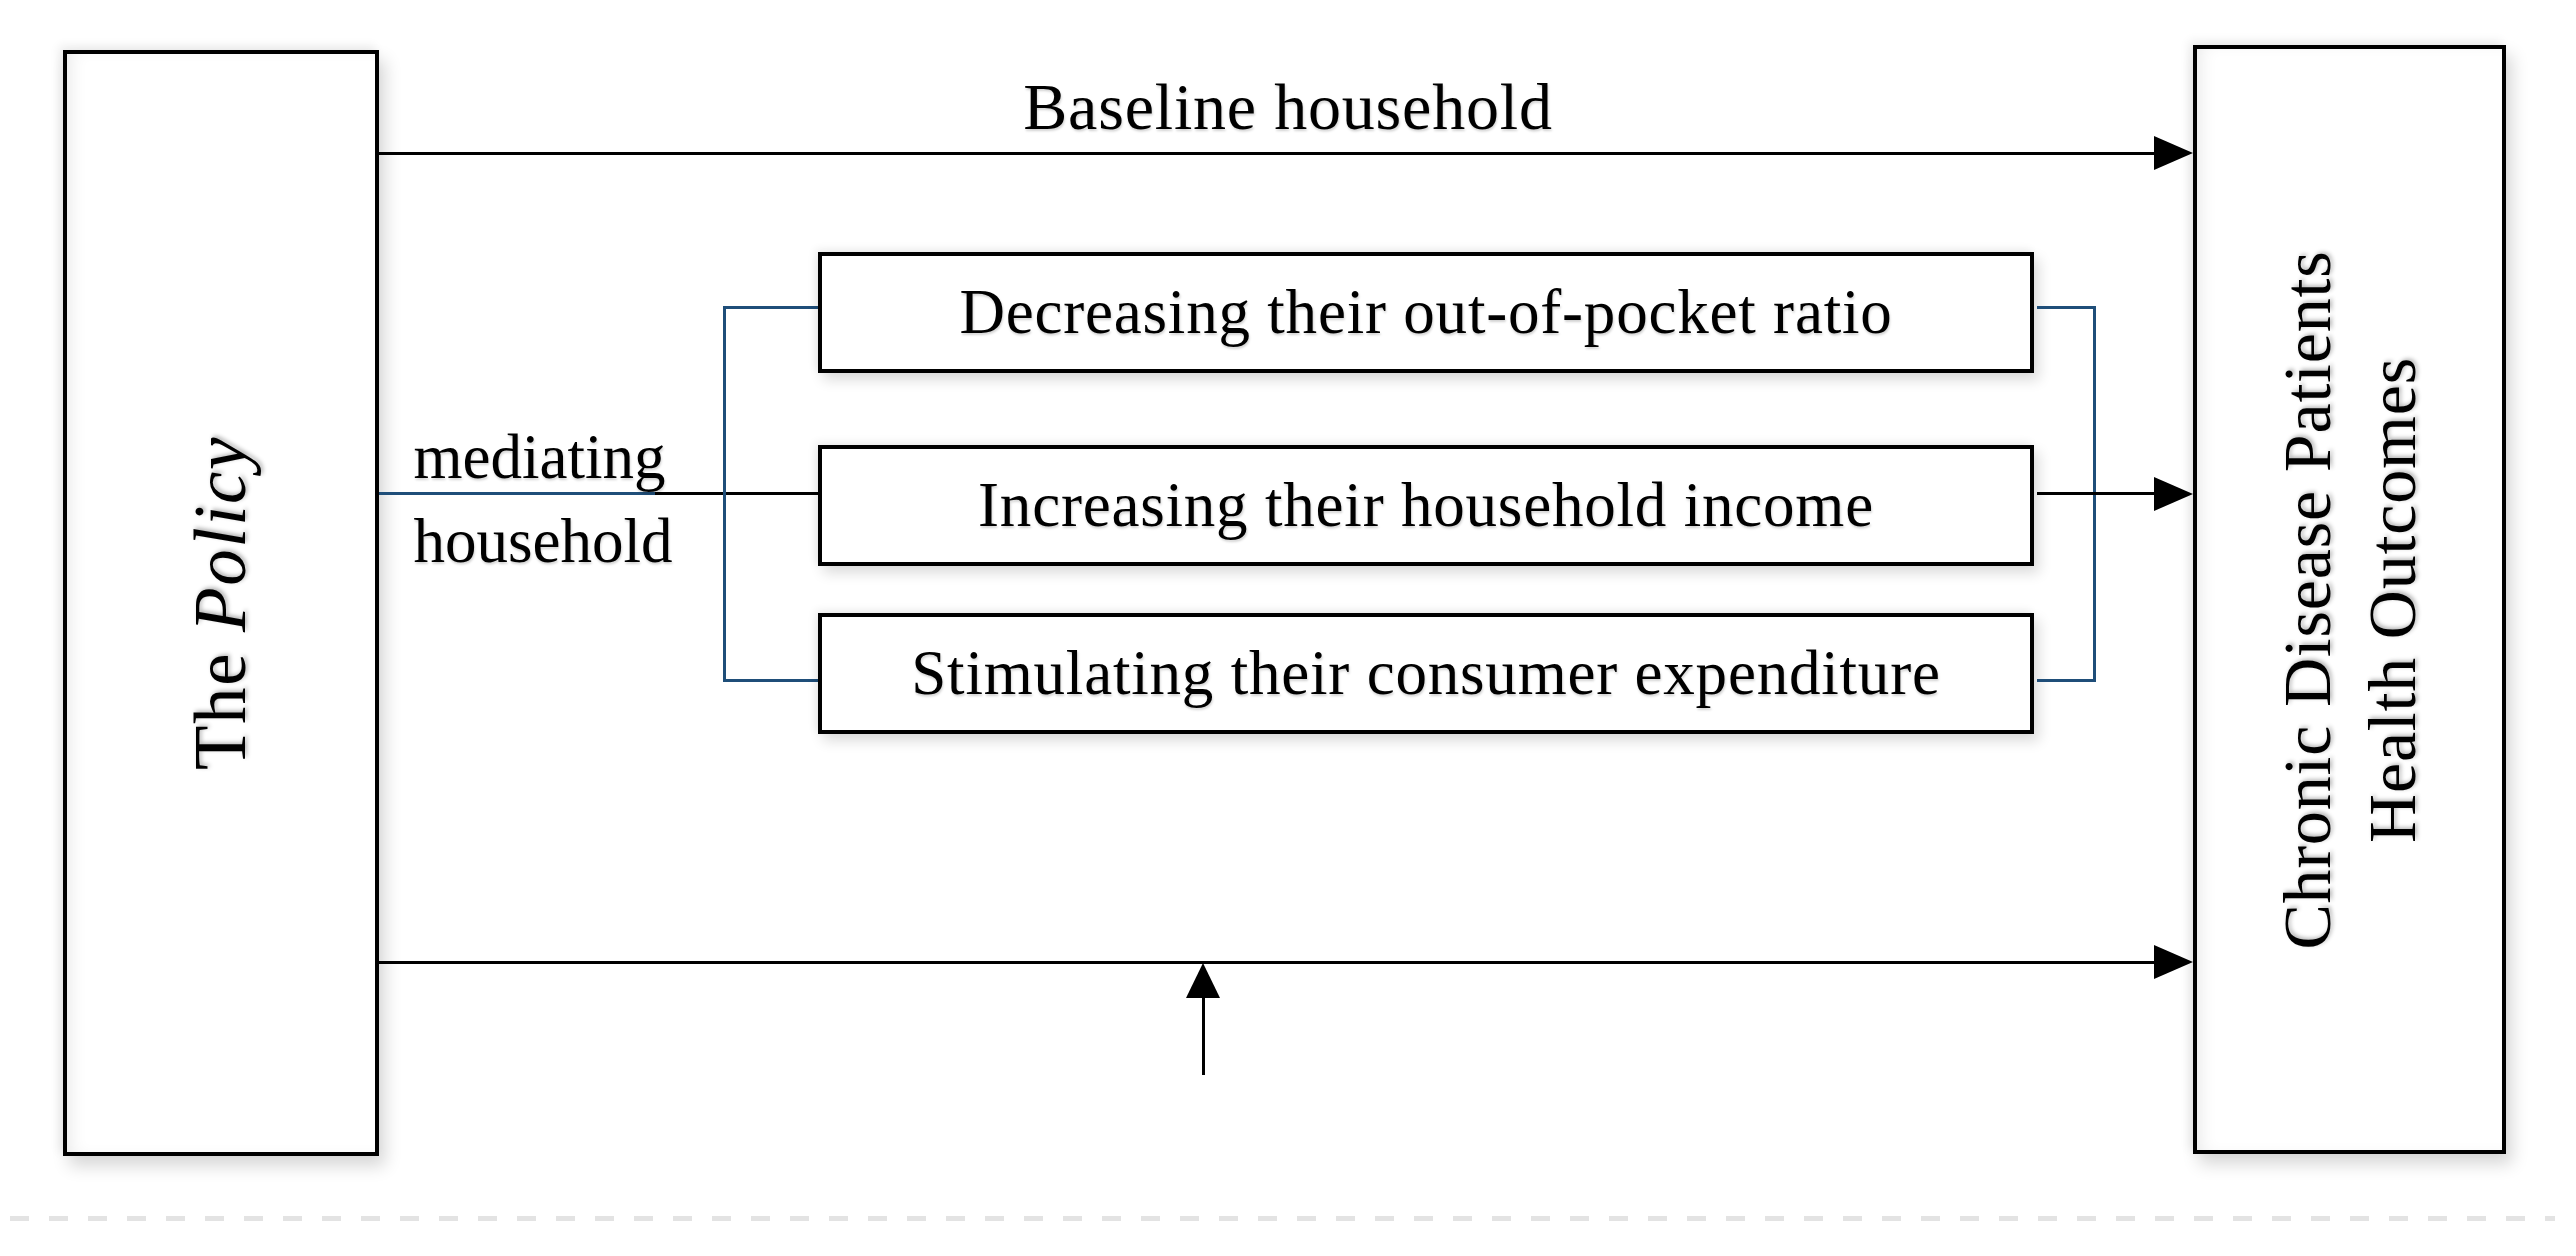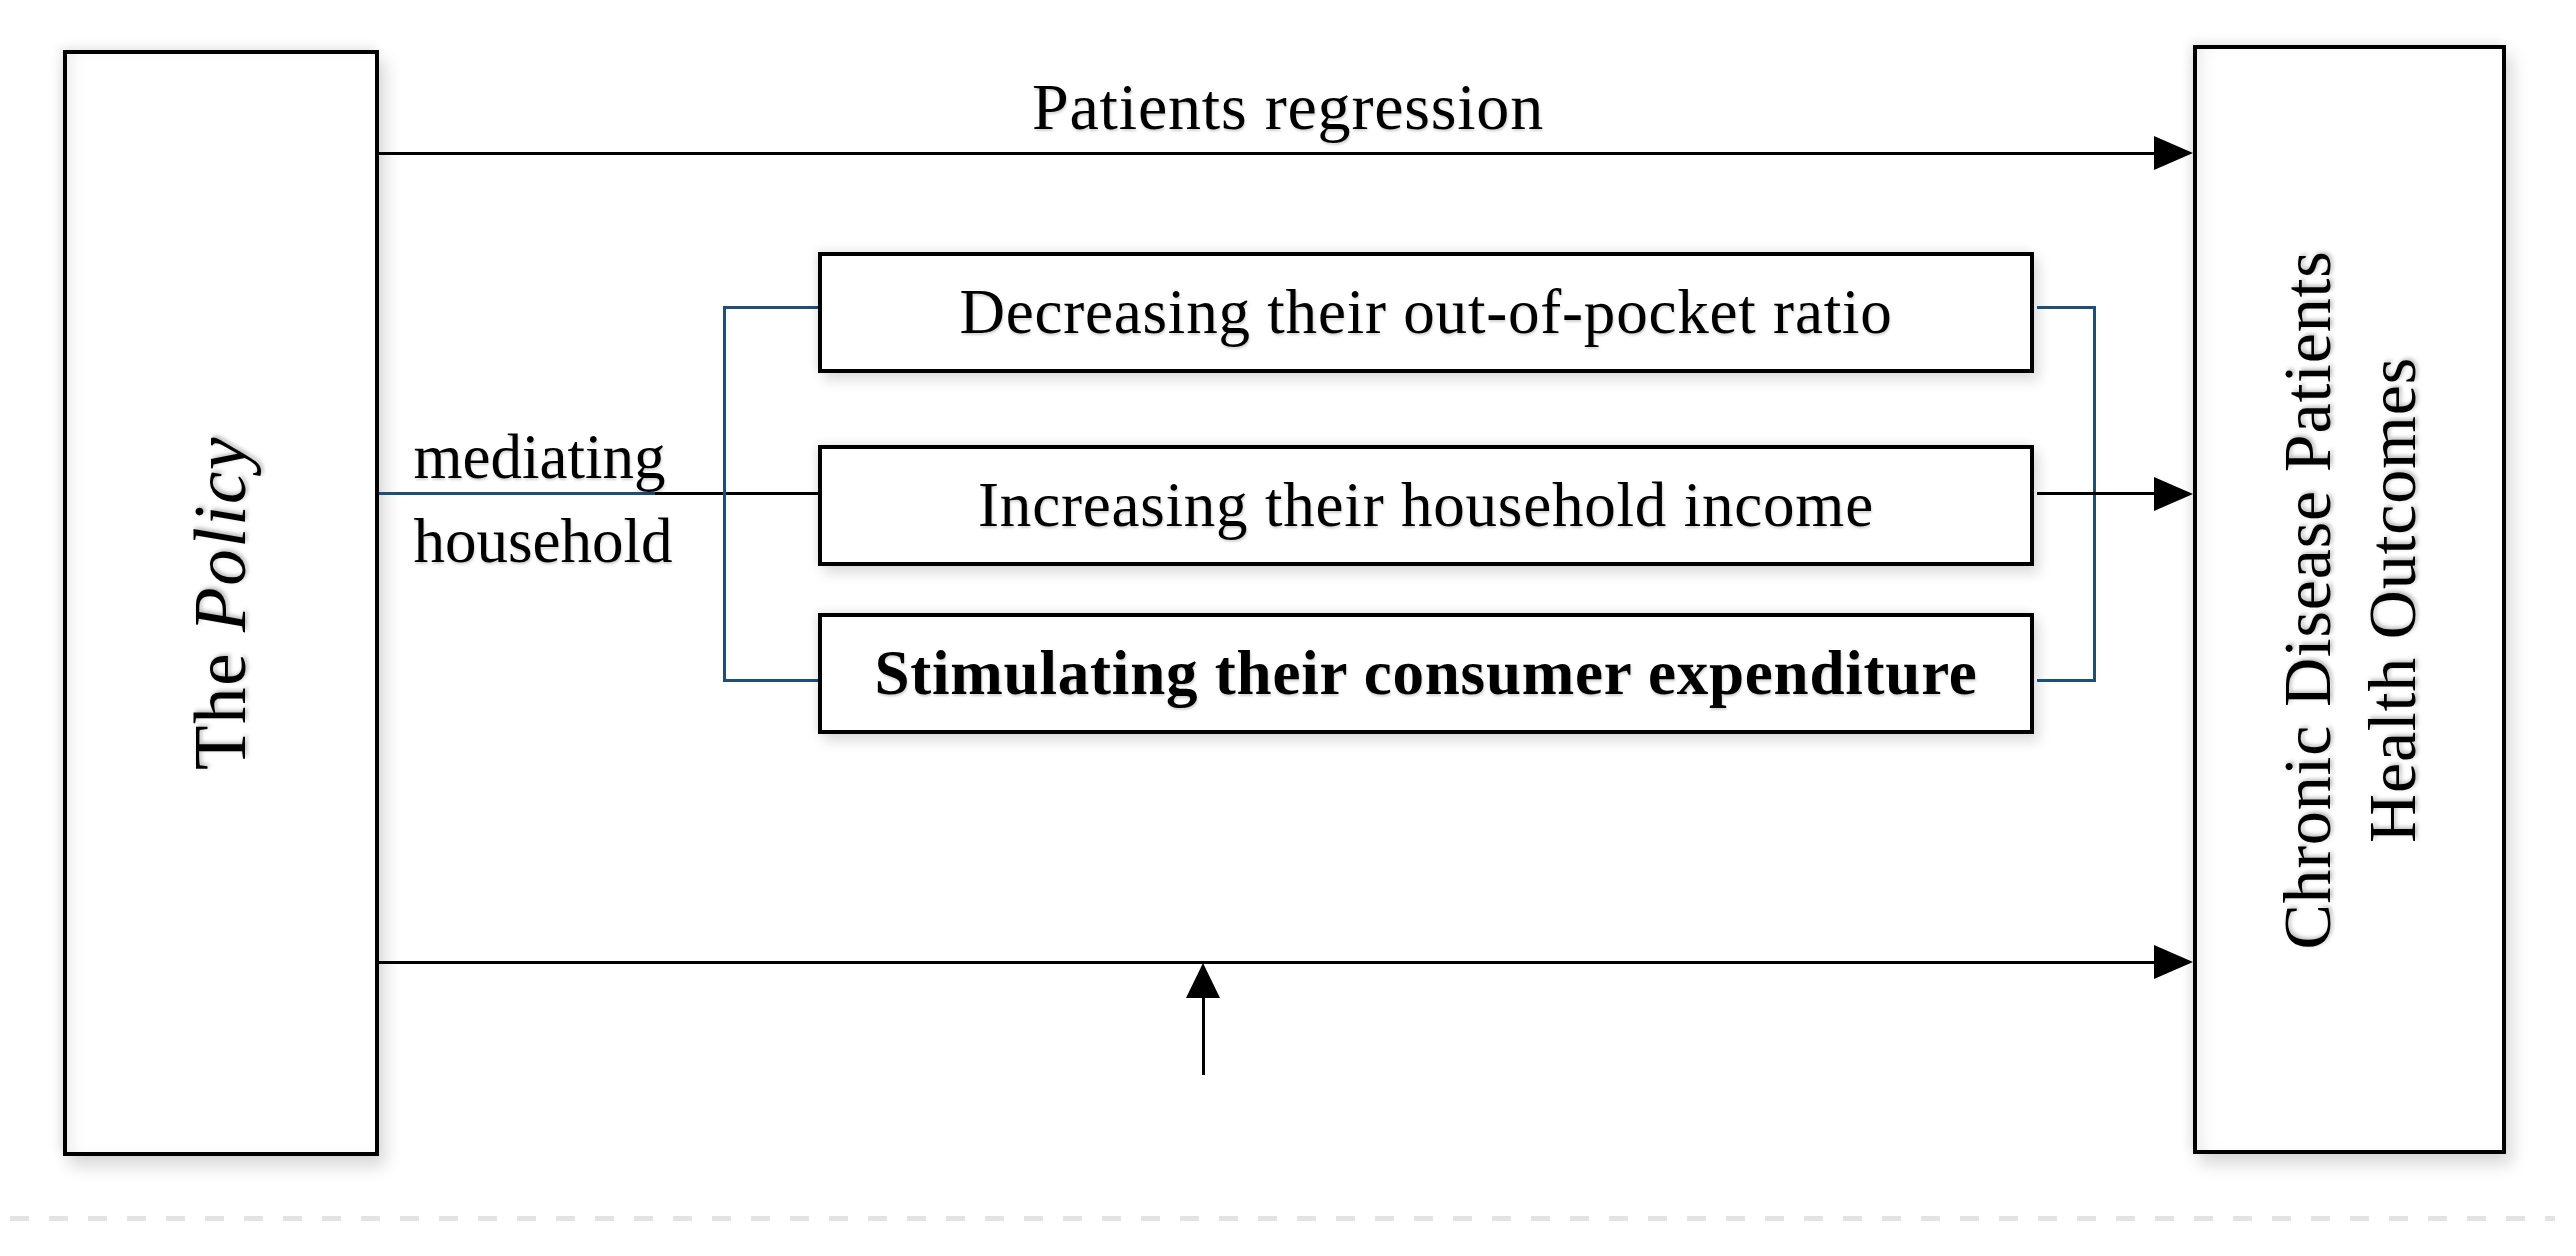--- a/index.html
+++ b/index.html
@@ -36,40 +36,40 @@
 
   <div class="box tallbox" style="left:2193px;top:45px;width:313px;height:1109px;">
     <div class="rot-wrap outcomes-text">
       <div>Chronic Disease Patients</div>
       <div>Health Outcomes</div>
     </div>
   </div>
 
   <div class="hline" style="left:379px;top:152px;width:1778px;"></div>
   <div class="arrow-right" style="left:2154px;top:136px;"></div>
-  <div class="toplabel" style="left:1288px;top:69px;">Patients regression</div>
+  <div class="toplabel" style="left:1288px;top:69px;">Baseline household</div>
 
   <div class="hline blue" style="left:379px;top:492px;width:278px;"></div>
   <div class="hline" style="left:655px;top:492px;width:165px;"></div>
   <div class="medlabel" style="left:543px;top:415px;">
     <div>mediating</div>
     <div>household</div>
   </div>
 
   <div class="vline blue" style="left:723px;top:306px;height:376px;"></div>
   <div class="hline blue" style="left:723px;top:306px;width:97px;"></div>
   <div class="hline blue" style="left:723px;top:679px;width:97px;"></div>
 
   <div class="box soft center-flex medbox" style="left:818px;top:252px;width:1216px;height:121px;">
     <span>Decreasing their out-of-pocket ratio</span>
   </div>
   <div class="box soft center-flex medbox" style="left:818px;top:445px;width:1216px;height:121px;">
     <span>Increasing their household income</span>
   </div>
-  <div class="box soft center-flex medbox" style="left:818px;top:613px;width:1216px;height:121px;font-weight:bold;">
+  <div class="box soft center-flex medbox" style="left:818px;top:613px;width:1216px;height:121px;">
     <span>Stimulating their consumer expenditure</span>
   </div>
 
   <div class="vline blue" style="left:2093px;top:306px;height:376px;"></div>
   <div class="hline blue" style="left:2037px;top:306px;width:59px;"></div>
   <div class="hline blue" style="left:2037px;top:679px;width:59px;"></div>
 
   <div class="hline" style="left:2037px;top:492px;width:117px;"></div>
   <div class="arrow-right" style="left:2154px;top:477px;"></div>
 

